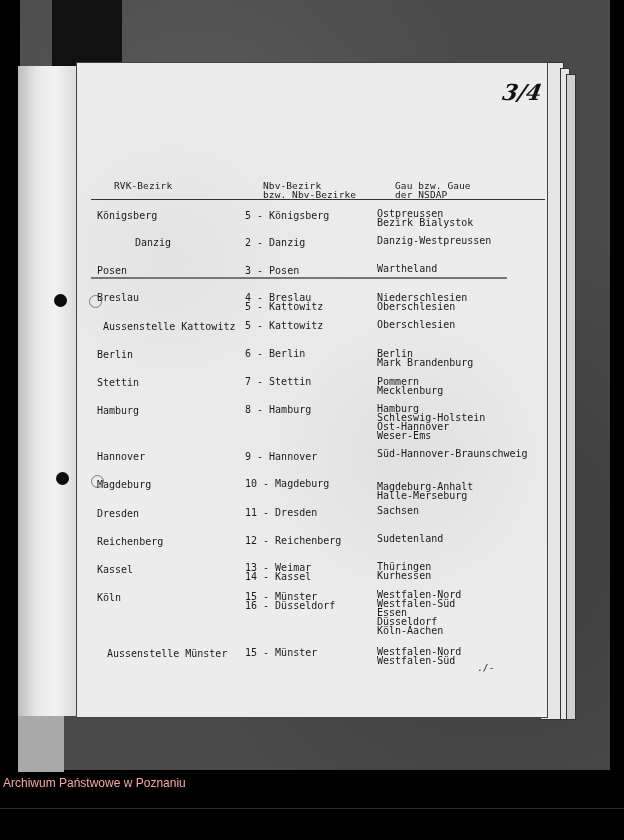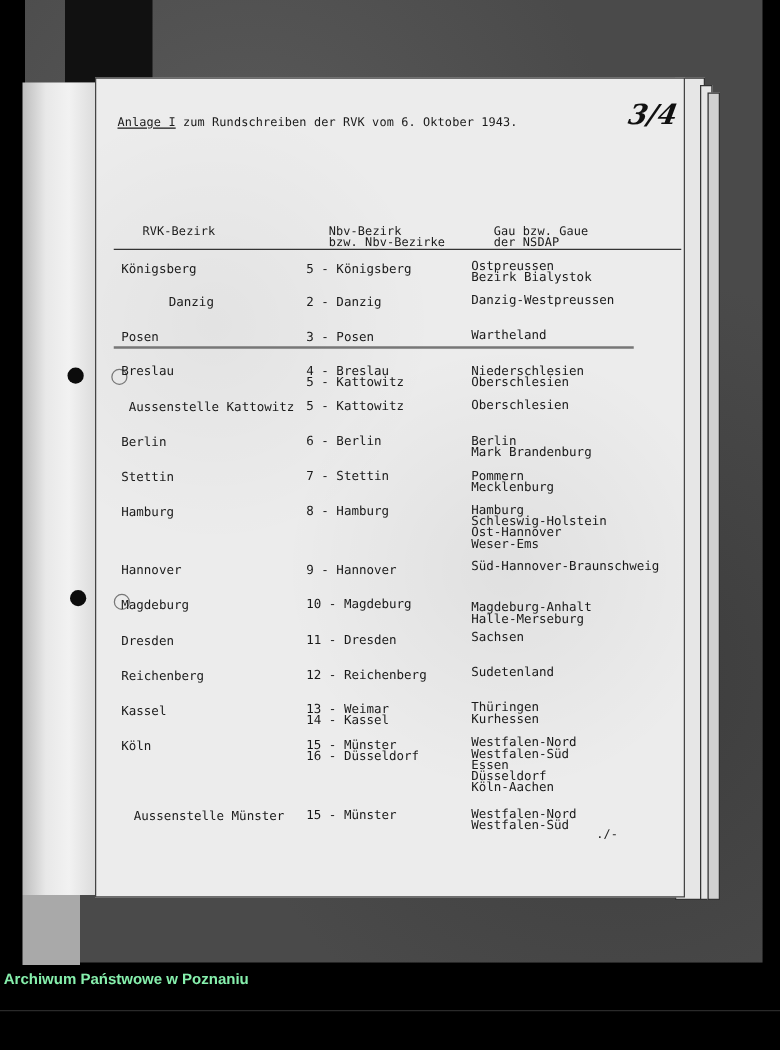--- a/index.html
+++ b/index.html
@@ -61,42 +61,41 @@
     .c1 { left:20px; }
     .c1i { left:26px; }
     .c2 { left:168px; }
     .c3 { left:300px; }
     .pencil-circle {
       position:absolute; width:11px; height:11px; border-radius:50%; border:1px solid #777;
     }
     .cont { left:400px; top:600px; }
     .footer {
       position:absolute; left:3px; top:776px;
-      font-family:"Liberation Sans", sans-serif; font-weight:bold; font-size:12px; color:#86efac;
+      font-family:"Liberation Sans", sans-serif; font-weight:normal; font-size:12px; color:#fca5a5;
     }
     .scanline {
       position:absolute; left:0; top:808px; width:624px; height:1px; background:#2a2a2a;
     }
   </style>
 </head>
 <body>
 
 <div class="backdrop"></div>
 <div class="dark-strip"></div>
 <div class="binder-strip"></div>
 <div class="binder-tail"></div>
 <div class="punch" style="left:54px;top:294px;"></div>
 <div class="punch" style="left:56px;top:472px;"></div>
 
 <div class="back-sheet" style="left:540px;top:62px;width:22px;height:656px;"></div>
 <div class="back-sheet" style="left:560px;top:68px;width:8px;height:650px;"></div>
 <div class="back-sheet" style="left:566px;top:74px;width:8px;height:644px;background:#d0d0d0;"></div>
 
 <div class="page">
-  <div class="txt header-line"><span class="underline">Anlage I</span><span> zum Rundschreiben der RVK vom 6. Oktober 1943.</span></div>
   <div class="folio">3/4</div>
 
 
   <div class="txt col-head" style="left:17px;">RVK-Bezirk</div>
   <div class="txt col-head" style="left:166px;">Nbv-Bezirk
 bzw. Nbv-Bezirke</div>
   <div class="txt col-head" style="left:298px;">Gau bzw. Gaue
 der NSDAP</div>
   <div class="rule" style="top:136px;"></div>
 

